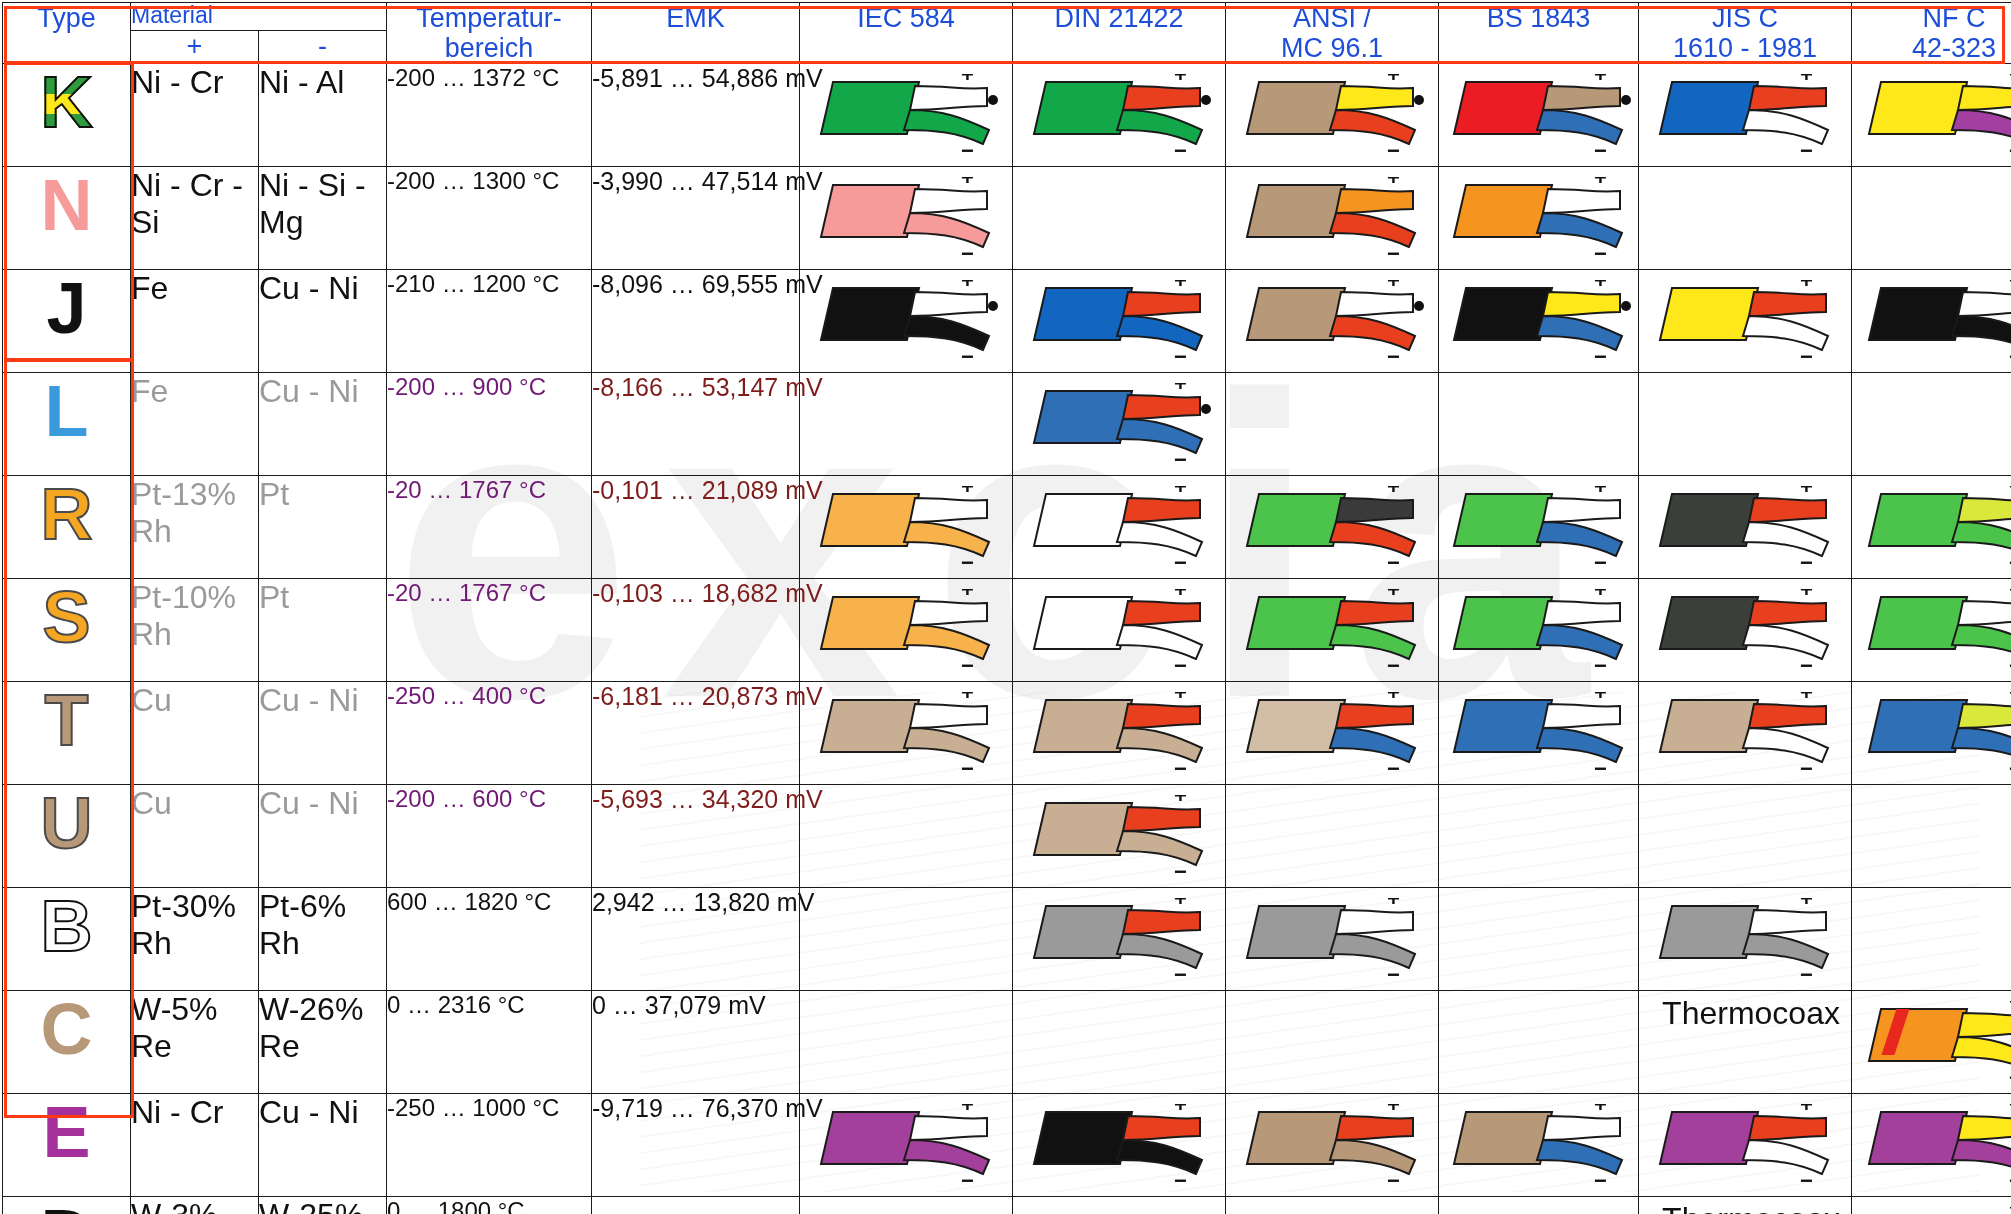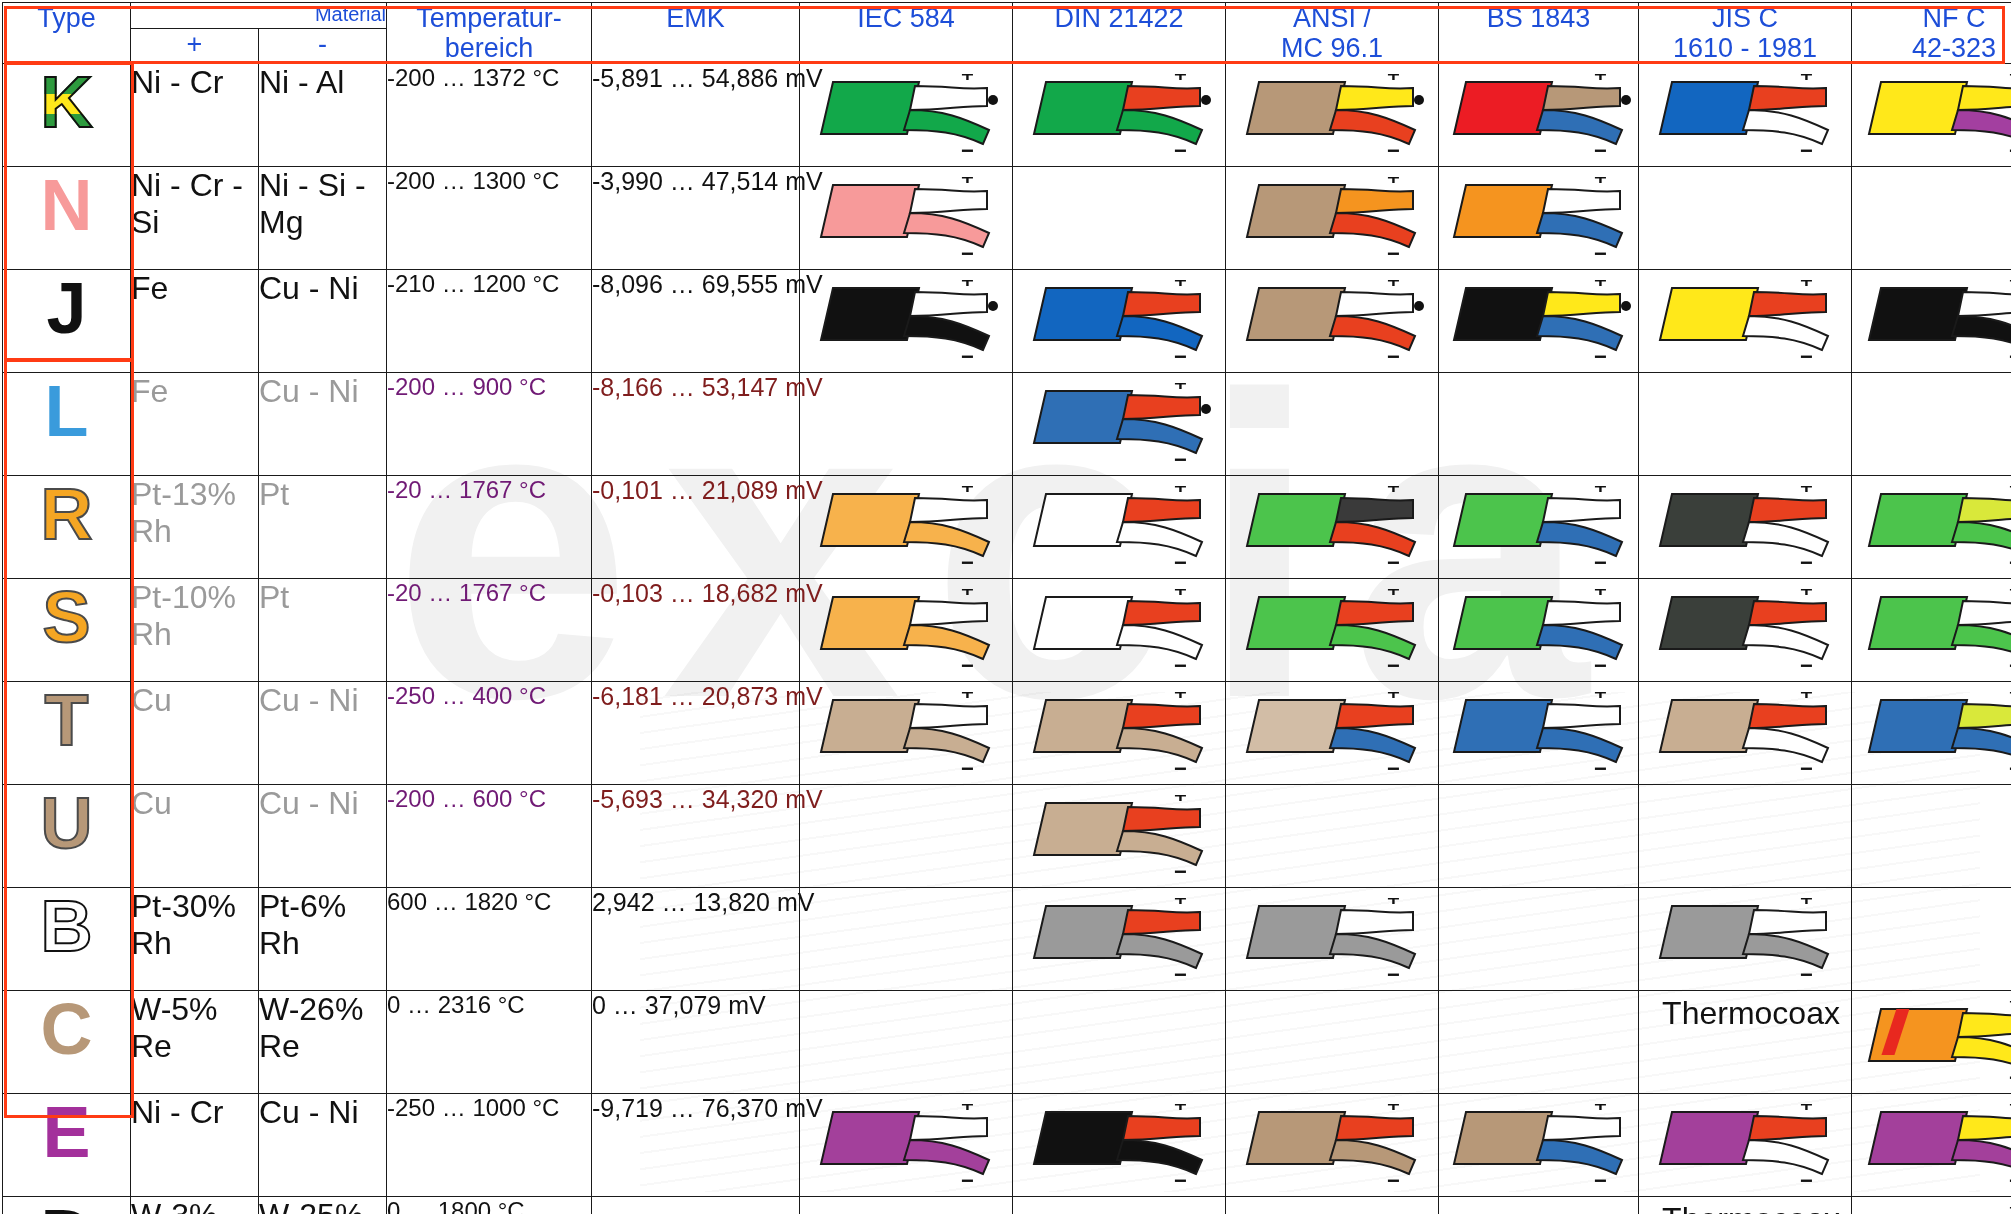--- a/index.html
+++ b/index.html
@@ -44,21 +44,21 @@
   
   .hdr{
     text-align:center;
     font-size:27px;
     color:#1d4ed8;
     font-weight:normal;
     padding:6px 4px;
     vertical-align:middle;
     line-height:1.12;
   }
-  .hdr-mat-top{ text-align:right;font-size:20px;padding:5px 2px 3px;}
+  .hdr-mat-top{ text-align:left;font-size:23px;padding:5px 2px 3px;}
   .hdr-sign{ text-align:center;font-size:27px;padding:4px 2px 5px;}
 
   
   .red-frame{
     position:absolute;border:3px solid #ff3b14;pointer-events:none;z-index:5;
     box-sizing:border-box;
   }
 
   
   .type-cell{

